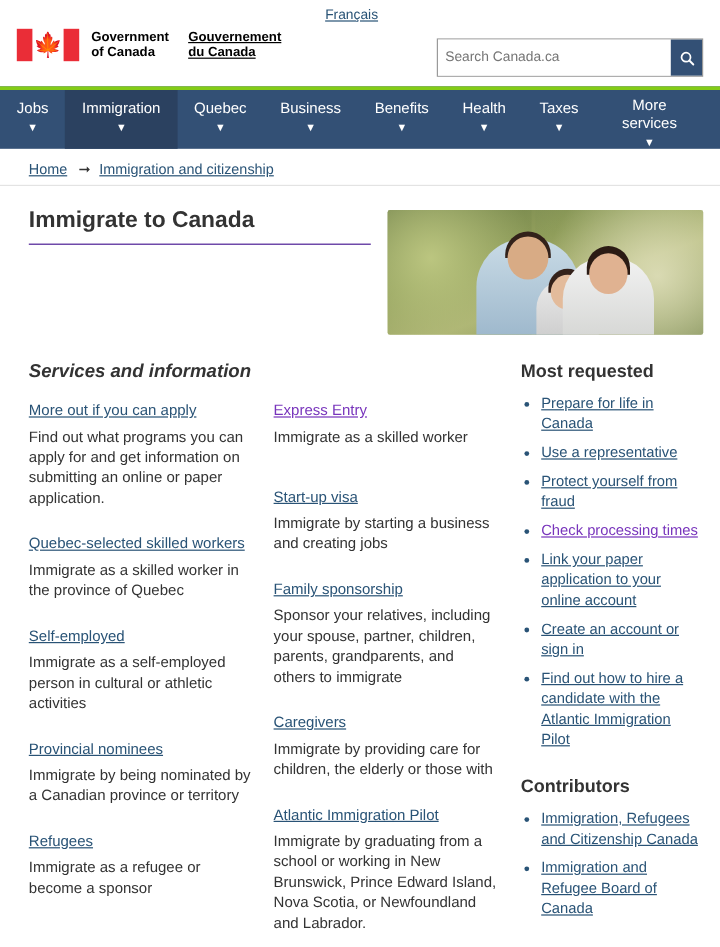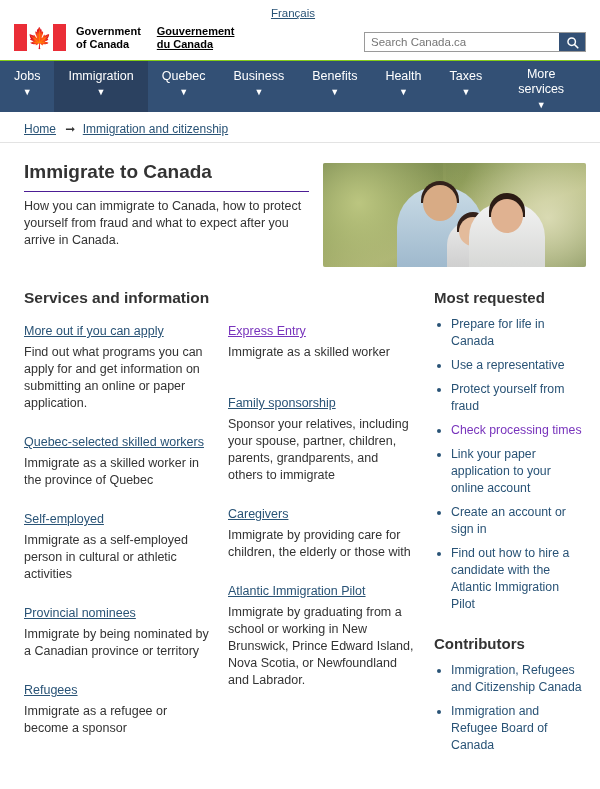--- a/index.html
+++ b/index.html
@@ -57,21 +57,21 @@
     color: #000; font-weight: bold;
     padding-top: 1px;
   }
   .wordmark span { display: block; }
   .wordmark .w2 { font-weight: bold; text-decoration: underline; }
 
   .searchwrap {
     display: flex; align-items: stretch;
     margin-top: 8px;
     border: 1px solid #9a9a9a;
-    height: 20px;
+    height: 32px;
     width: 222px;
     background: #fff;
   }
   .searchwrap input {
     border: 0; outline: none;
     flex: 1;
     font-size: 11.5px;
     padding: 0 6px;
     color: #555;
     font-family: "Liberation Sans", sans-serif;
@@ -86,21 +86,21 @@
     cursor: pointer;
   }
   .search-btn svg { display:block; }
 
   
   nav.mainnav {
     background: #335075;
     display: flex;
     height: 52px;
     align-items: stretch;
-    border-top: 1px solid #84cc16;
+    border-top: 3px solid #84cc16;
   }
   .navitem {
     flex: 0 0 auto;
     color: #fff;
     font-size: 12.5px;
     padding: 8px 14px 0 14px;
     text-align: center;
     line-height: 15px;
     cursor: pointer;
     display: flex;
@@ -190,20 +190,21 @@
     gap: 20px;
   }
   .left-col { width: 390px; }
   .right-col { width: 176px; }
 
   h2.section {
     font-size: 15.5px;
     font-weight: bold;
     color: #333;
     margin: 0 0 14px 0;
+    font-style: italic;
   }
   .cols2 { display: flex; gap: 18px; }
   .col { width: 186px; }
   .svc { margin-bottom: 20px; }
   .svc a {
     font-size: 12.5px;
     color: #295376;
     text-decoration: underline;
     display: inline-block;
     line-height: 16px;
@@ -229,20 +230,21 @@
     padding-left: 17px;
   }
   ul.sidelist li {
     font-size: 12.3px;
     line-height: 17px;
     margin-bottom: 7px;
     color: #295376;
   }
   ul.sidelist li a {
     color: #295376;
+    text-decoration: underline;
     cursor: pointer;
   }
   ul.sidelist li a.visited { color: #7834bc; }
 </style>
 </head>
 <body>
 
 <div class="page">
 
   <div class="topbar">
@@ -316,21 +318,20 @@
 
   <div class="breadcrumb">
     <a>Home</a>
     <span class="arrow">➞</span>
     <a>Immigration and citizenship</a>
   </div>
 
   <div class="hero">
     <div class="hero-text">
       <h1>Immigrate to Canada</h1>
-      <p>How you can immigrate to Canada, how to protect yourself from fraud and what to expect after you arrive in Canada.</p>
     </div>
     <div class="hero-img">
       <span class="blur1"></span>
       <span class="blur2"></span>
       <span class="p1">
           <span class="hair"></span>
           <span class="head"></span>
         </span>
       <span class="p3">
           <span class="hair"></span>
@@ -372,20 +373,24 @@
           </div>
         </div>
 
         <div class="col">
           <div class="svc">
             <a class="visited">Express Entry</a>
             <p>Immigrate as a skilled worker</p>
           </div>
           <div class="spacer-block"></div>
           <div class="svc">
+            <a>Start-up visa</a>
+            <p>Immigrate by starting a business and creating jobs</p>
+          </div>
+          <div class="svc">
             <a>Family sponsorship</a>
             <p>Sponsor your relatives, including your spouse, partner, children, parents, grandparents, and others to immigrate</p>
           </div>
           <div class="svc">
             <a>Caregivers</a>
             <p>Immigrate by providing care for children, the elderly or those with</p>
           </div>
           <div class="svc">
             <a>Atlantic Immigration Pilot</a>
             <p>Immigrate by graduating from a school or working in New Brunswick, Prince Edward Island, Nova Scotia, or Newfoundland and Labrador.</p>

